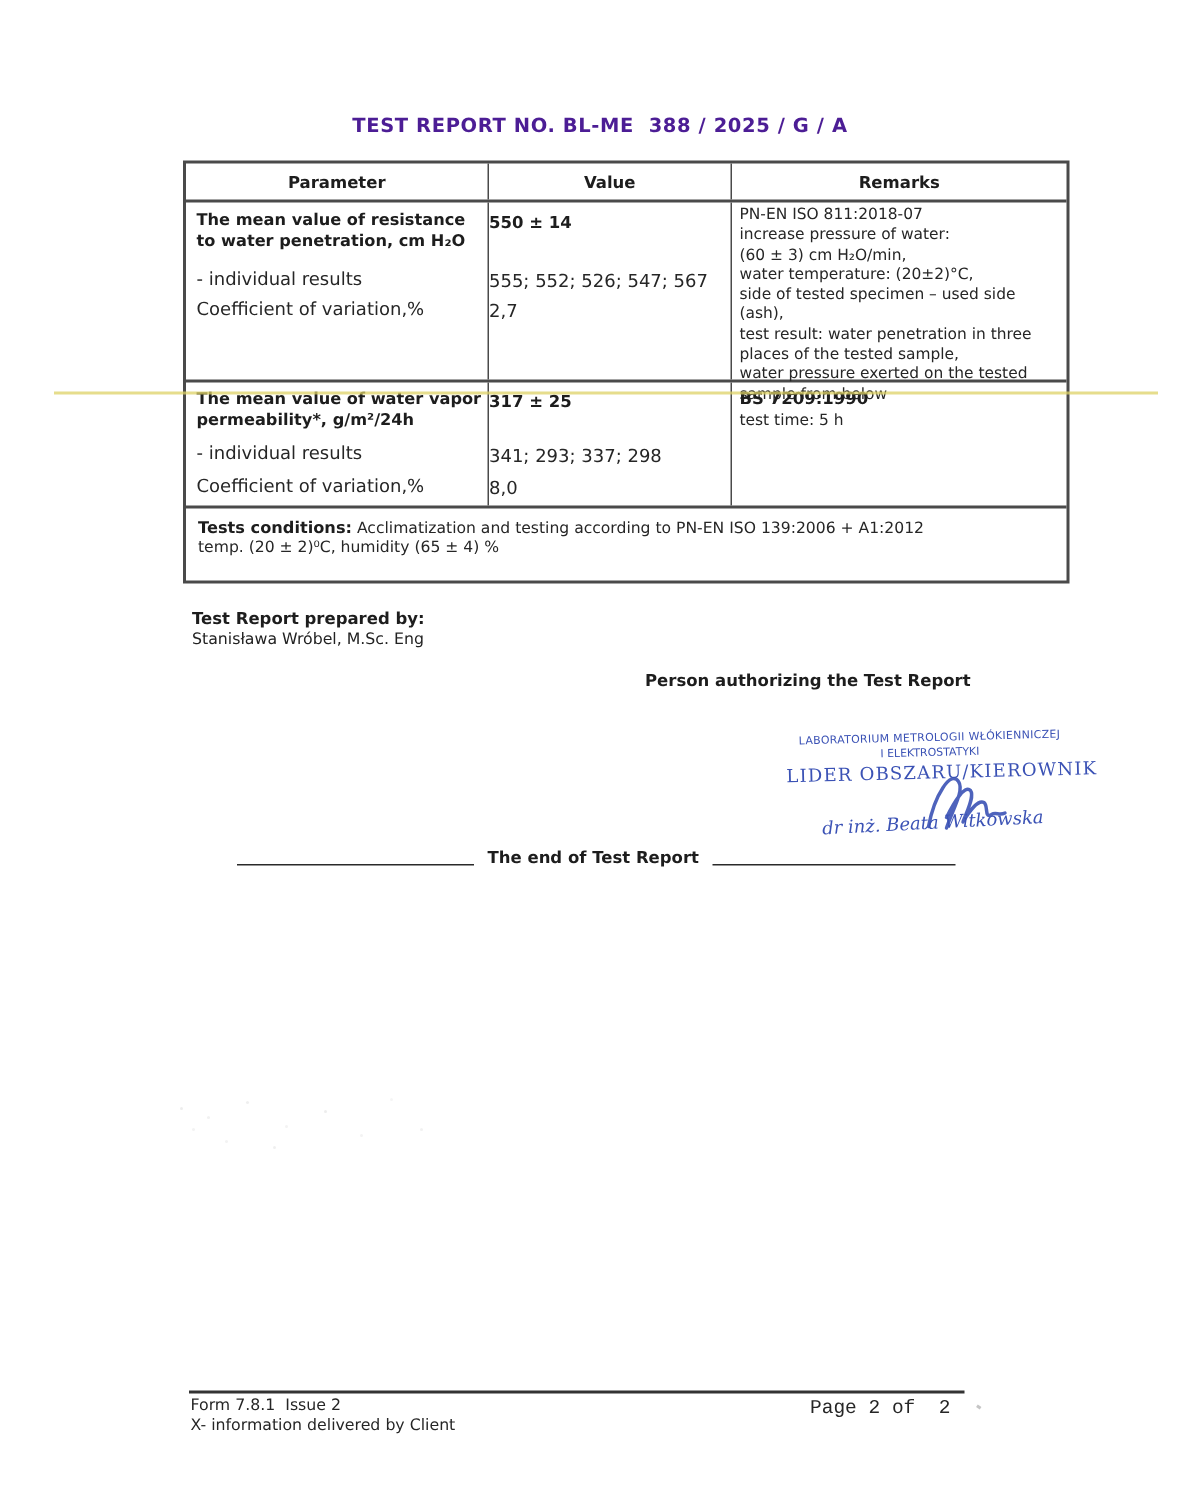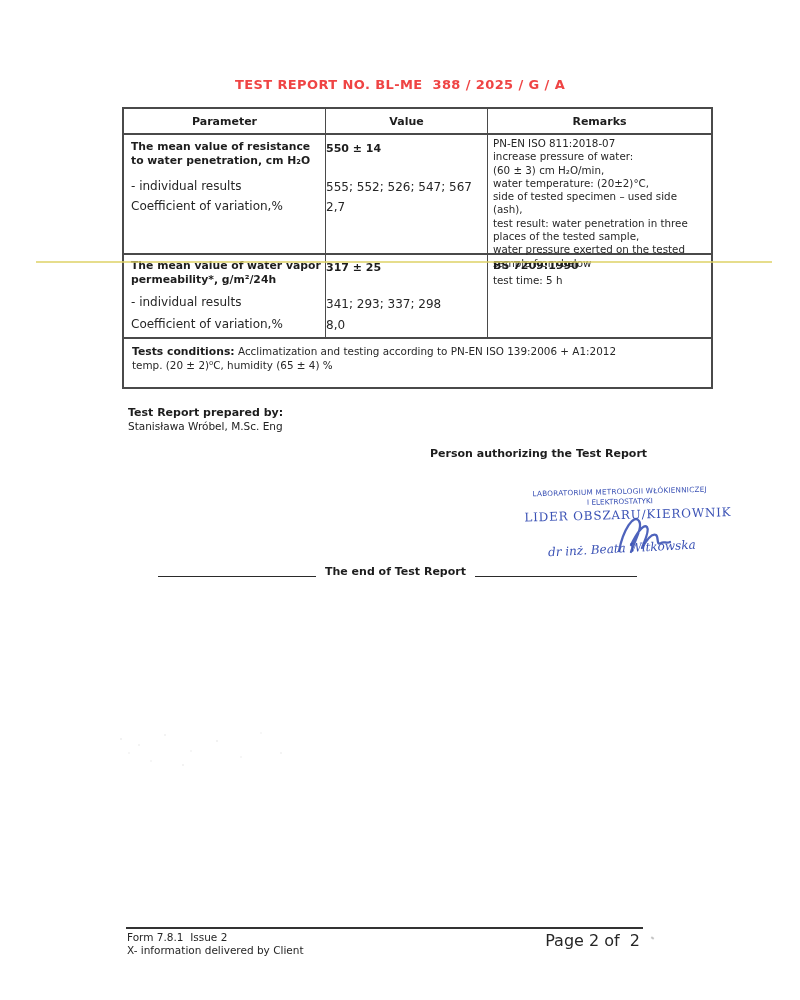--- a/index.html
+++ b/index.html
@@ -10,21 +10,21 @@
     color:var(--text-dark, #222);
     position:relative;
     overflow:hidden;
   }
   .page { position:absolute; inset:0; background:#fff; }
 
   
   .title {
     position:absolute; top:77px; left:0; width:800px;
     text-align:center; font-weight:bold; font-size:13px;
-    letter-spacing:.4px; white-space:pre; color:#ef4444;
+    letter-spacing:.4px; white-space:pre; color:#4c1d95;
   }
 
   
   .rtable {
     position:absolute; left:122px; top:107px; width:591px;
     border:2px solid var(--border-gray, #4a4a4a);
     background:#fff;
   }
   .trow { display:grid; grid-template-columns:202px 162px 1fr; position:relative; }
   .trow.bordered { border-bottom:2px solid var(--border-gray, #4a4a4a); }
@@ -88,22 +88,22 @@
       30px 22px 0 rgba(80,80,80,.07), 140px -6px 0 rgba(80,80,80,.06),
       160px 14px 0 rgba(80,80,80,.08), 8px 14px 0 rgba(80,80,80,.07);
   }
   .speck { position:absolute; left:651px; top:937px; width:3px; height:2px;
            background:rgba(90,90,90,.35); transform:rotate(35deg); }
 
   
   .footer-rule { position:absolute; left:126px; top:927px; width:517px; height:2px; background:#333; }
   .footer-form { position:absolute; left:127px; top:931px; font-size:10.5px; white-space:pre; color:#262626; }
   .footer-note { position:absolute; left:127px; top:944px; font-size:10.5px; color:#262626; }
-  .footer-page { position:absolute; left:540px; top:931px; width:100px; text-align:right;
-                 font-size:16px; white-space:pre; color:#262626; }
+  .footer-page { position:absolute; left:540px; top:931px; width:100px; 
+                 font-size:13px; white-space:pre; color:#262626;font-family:Liberation Mono, monospace; }
 </style>
 </head>
 <body>
 
 <div class="page">
 
   <div class="title">TEST REPORT NO. BL-ME  388 / 2025 / G / A</div>
 
   <div class="rtable">
 

